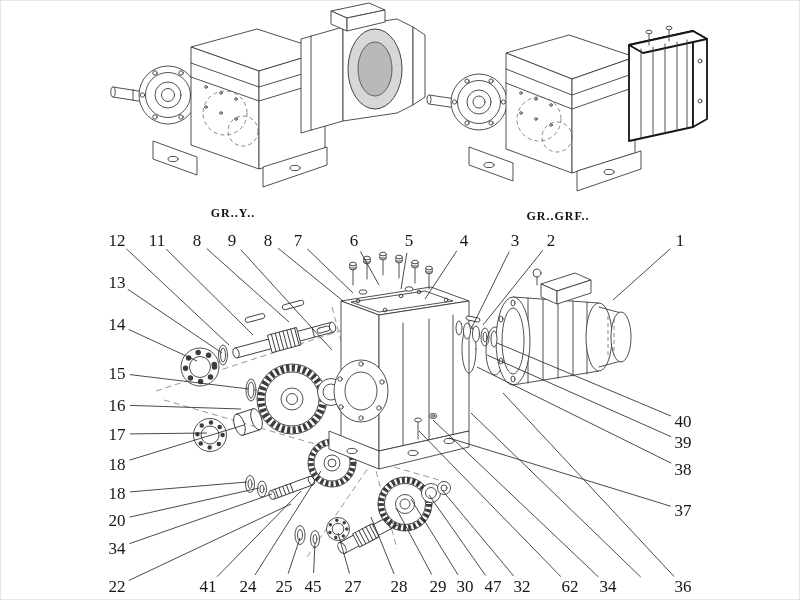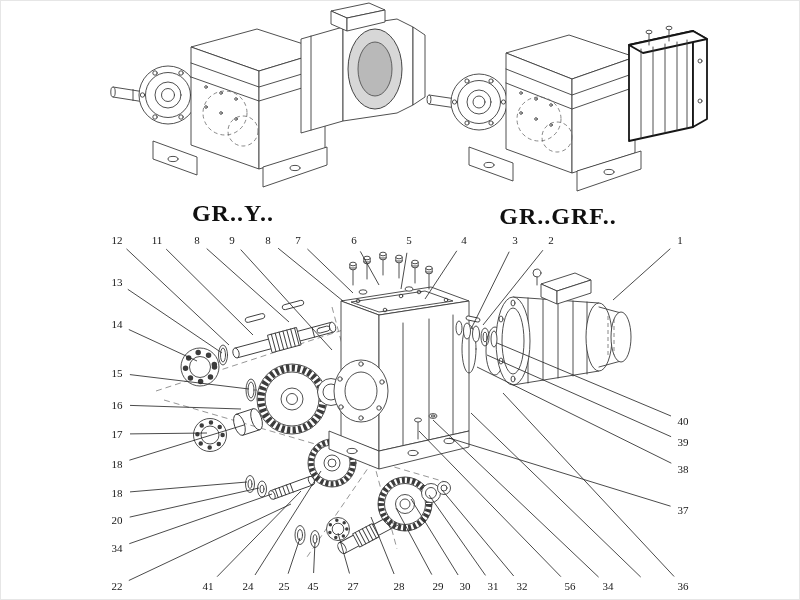--- a/index.html
+++ b/index.html
@@ -2,23 +2,23 @@
 <html><head>
 <meta charset="utf-8">
 <style>
   * { margin:0; padding:0; box-sizing:border-box; }
   html,body { width:800px; height:600px; background:#fff; overflow:hidden;
               font-family:"Liberation Serif", serif; }
   .stage { position:absolute; left:0; top:0; width:800px; height:600px;
            background:#ffffff; border:1px solid #e6e6e6; }
   svg { position:absolute; left:0; top:0; }
   .variant-label { position:absolute; transform:translate(-50%,-50%);
-                   font-weight:bold; font-size:24px; letter-spacing:1px; color:#101010; }
+                   font-weight:bold; font-size:12px; letter-spacing:1px; color:#101010; }
   .callout { position:absolute; transform:translate(-50%,-50%);
-             font-size:11px; color:#161616; line-height:1; }
+             font-size:17px; color:#161616; line-height:1; }
   
   .ln   { fill:none; stroke:#3c3c3c; stroke-width:.9; stroke-linecap:round; }
   .lnf  { fill:#ffffff; stroke:#3c3c3c; stroke-width:.9; stroke-linejoin:round; }
   .dash { fill:none; stroke:#8a8a8a; stroke-width:.9; stroke-dasharray:6 4; }
   .dash2{ fill:none; stroke:#6a6a6a; stroke-width:.8; stroke-dasharray:4 3; }
   .teeth    { fill:none; stroke:#3c3c3c; stroke-width:7;   stroke-dasharray:3.2 2.4; }
   .teeth-sm { fill:none; stroke:#3c3c3c; stroke-width:5.5; stroke-dasharray:3 2.2; }
   .balls { fill:none; stroke:#3c3c3c; stroke-linecap:round; }
   .bold  { stroke:#161616; stroke-width:1.8; }
   .ell-dark   { fill:#d7d7d7; stroke:#454545; stroke-width:1; }
@@ -397,23 +397,23 @@
       <div class="callout" style="left: 116px; top: 547px;">34</div>
       <div class="callout" style="left: 116px; top: 585px;">22</div>
       <div class="callout" style="left: 207px; top: 585px;">41</div>
       <div class="callout" style="left: 247px; top: 585px;">24</div>
       <div class="callout" style="left: 283px; top: 585px;">25</div>
       <div class="callout" style="left: 312px; top: 585px;">45</div>
       <div class="callout" style="left: 352px; top: 585px;">27</div>
       <div class="callout" style="left: 398px; top: 585px;">28</div>
       <div class="callout" style="left: 437px; top: 585px; text-align: center;">29</div>
       <div class="callout" style="left: 464px; top: 585px;">30</div>
-      <div class="callout" style="left: 492px; top: 585px;">31</div>
+      <div class="callout" style="left: 492px; top: 585px;">47</div>
       <div class="callout" style="left: 521px; top: 585px;">32</div>
-      <div class="callout" style="left: 569px; top: 585px;">56</div>
+      <div class="callout" style="left: 569px; top: 585px;">62</div>
       <div class="callout" style="left: 607px; top: 585px;">34</div>
       <div class="callout" style="left: 649px; top: 599px; margin-top: 35px;">35</div>
       <div class="callout" style="left: 682px; top: 585px;">36</div>
       <div class="callout" style="left: 682px; top: 509px;">37</div>
       <div class="callout" style="left: 682px; top: 468px;">38</div>
       <div class="callout" style="left: 682px; top: 441px;">39</div>
       <div class="callout" style="left: 682px; top: 420px;">40</div>
     </div>
 
 <div class="variant-label" style="left:232px;top:212px">GR..Y..</div>

